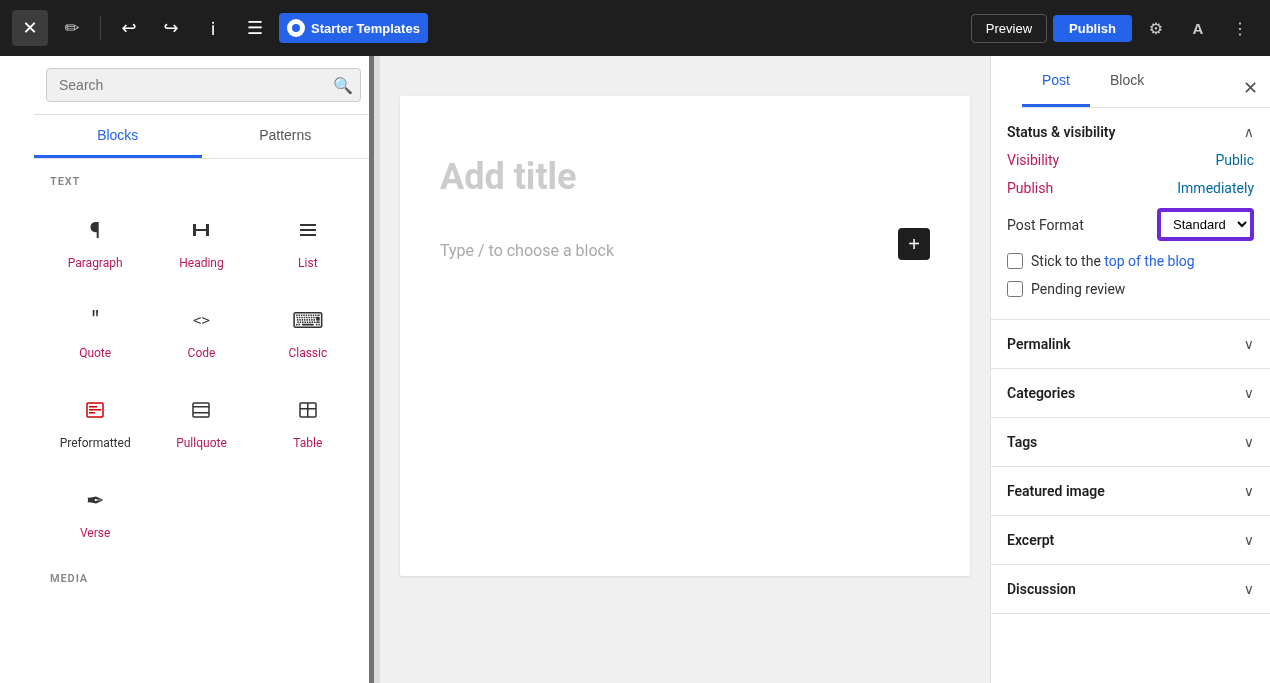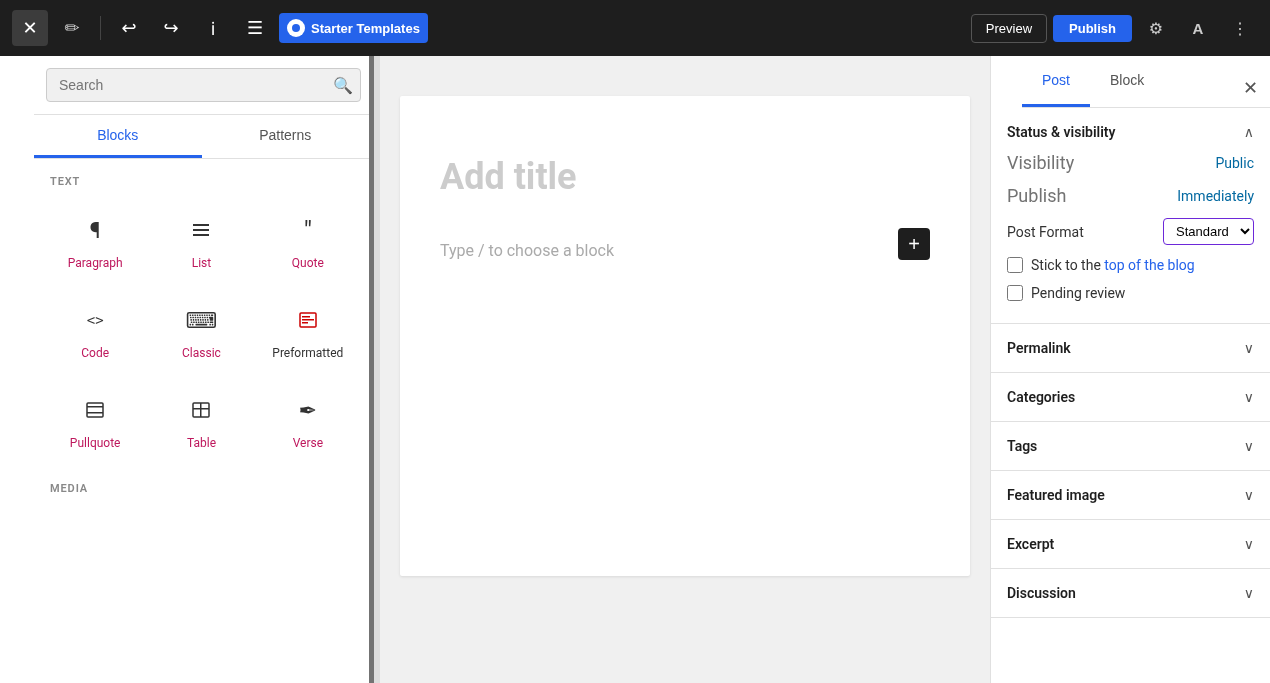--- a/index.html
+++ b/index.html
@@ -330,42 +330,42 @@
       font-size: 14px;
     }
 
     .sv-row {
       display: flex;
       justify-content: space-between;
       align-items: center;
       padding: 6px 0;
     }
     .sv-label {
-      font-size: 18px;
-      color: #737373;
+      font-size: 14px;
+      color: #be185d;
       text-align: center;
     }
     .sv-value {
       font-size: 14px;
       color: #0369a1;
       cursor: pointer;
     }
 
     .post-format-row {
       display: flex;
       justify-content: space-between;
       align-items: center;
       padding: 6px 0;
     }
     .pf-label {
       font-size: 14px;
       color: #333;
     }
     .pf-select {
-      border: 1px solid #6d28d9;
+      border: 4px solid #6d28d9;
       border-radius: 4px;
       padding: 4px 8px;
       font-size: 13px;
       background: #fff;
       cursor: pointer;
     }
 
     .checkbox-row {
       display: flex;
       align-items: center;
@@ -468,20 +468,30 @@
 
     <div class="section-label">TEXT</div>
 
     <div class="blocks-grid">
 
       <div class="block-item">
         <div class="block-icon">¶</div>
         <span class="block-label">Paragraph</span>
       </div>
 
+      <div class="block-item">
+        <div class="block-icon">
+          <svg width="22" height="22" viewBox="0 0 22 22" fill="none" xmlns="http://www.w3.org/2000/svg">
+            <rect x="3" y="5" width="3" height="12" fill="#333"></rect>
+            <rect x="3" y="10" width="16" height="2" fill="#333"></rect>
+            <rect x="16" y="5" width="3" height="12" fill="#333"></rect>
+          </svg>
+        </div>
+        <span class="block-label">Heading</span>
+      </div>
 
       <div class="block-item">
         <div class="block-icon">
           <svg width="22" height="22" viewBox="0 0 22 22" fill="none" xmlns="http://www.w3.org/2000/svg">
             <rect x="3" y="5" width="16" height="2" fill="#333"></rect>
             <rect x="3" y="10" width="16" height="2" fill="#333"></rect>
             <rect x="3" y="15" width="16" height="2" fill="#333"></rect>
           </svg>
         </div>
         <span class="block-label">List</span>

